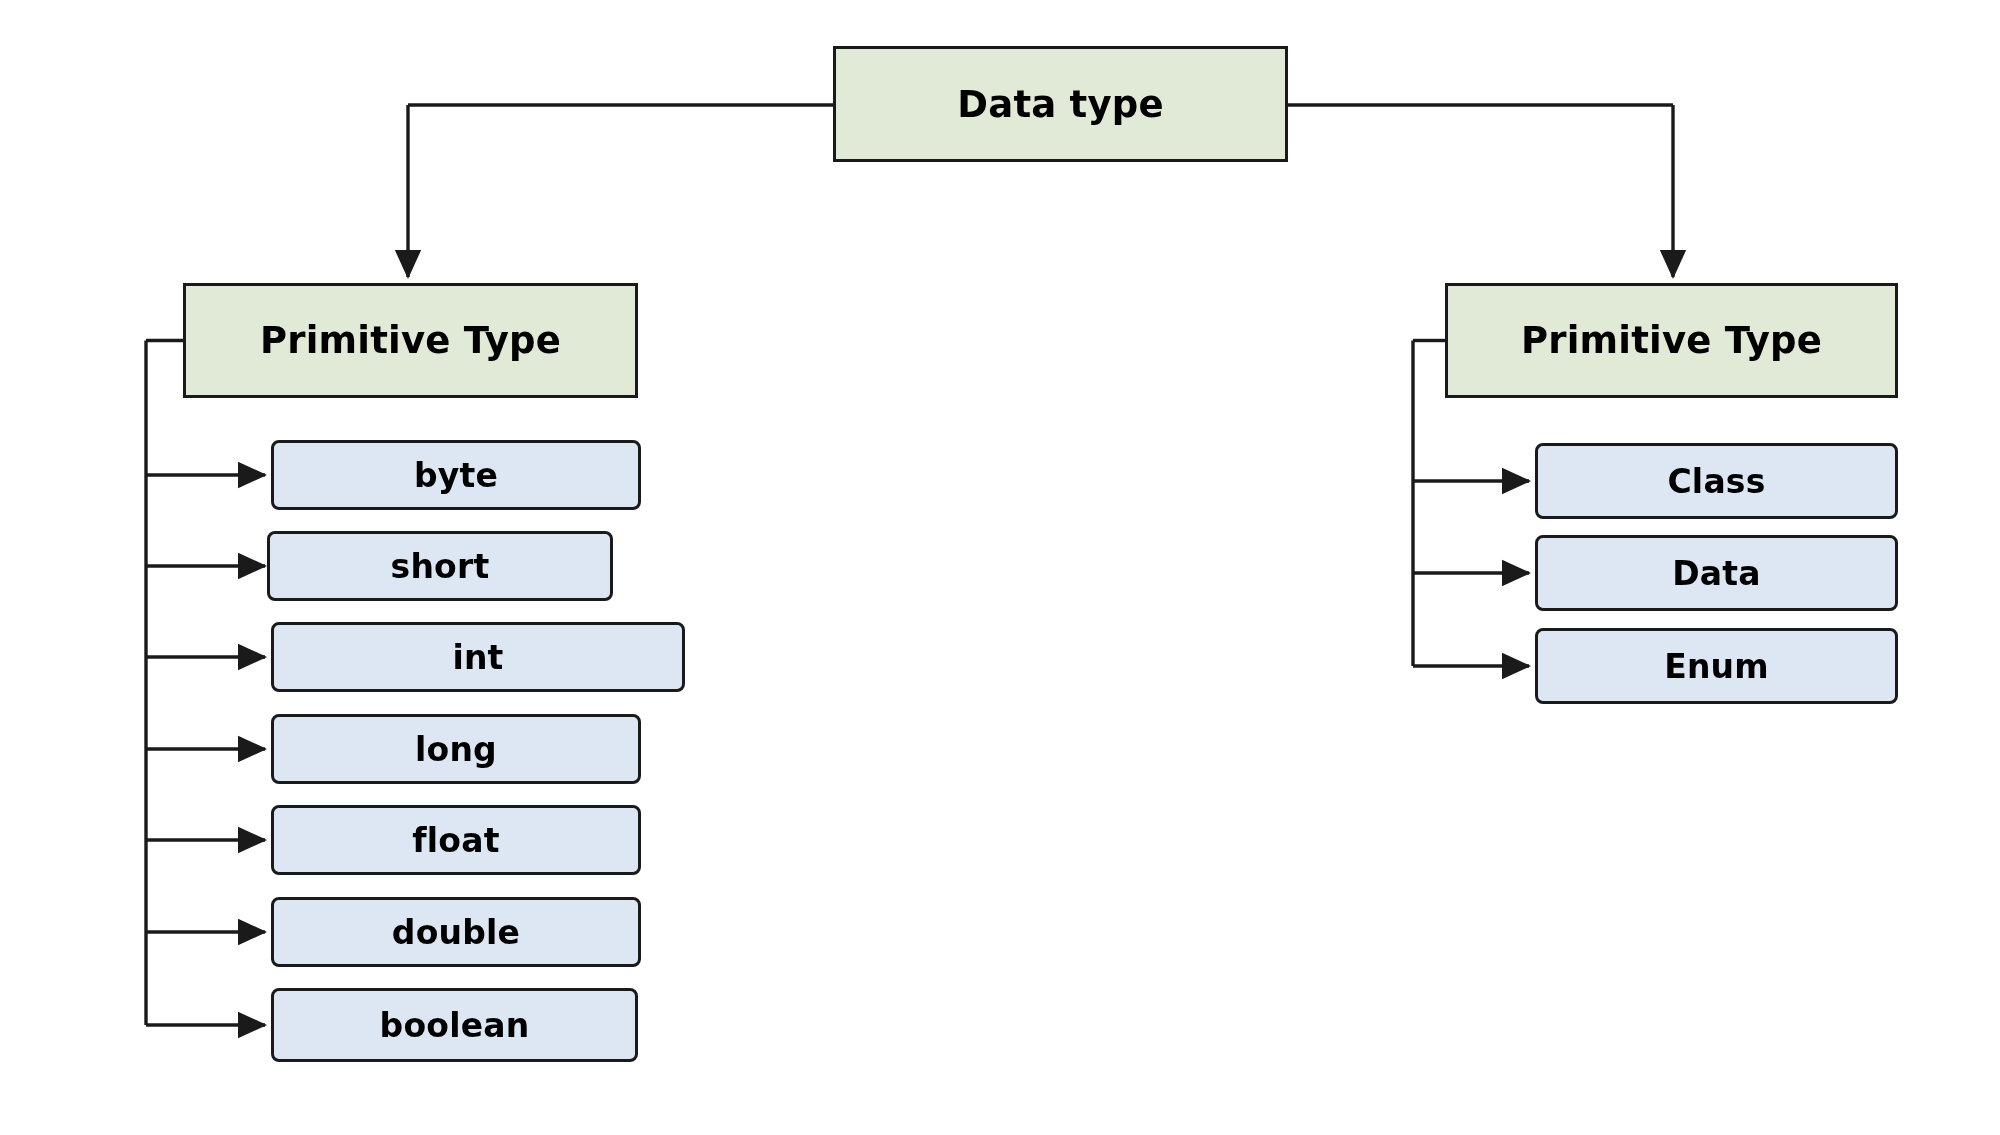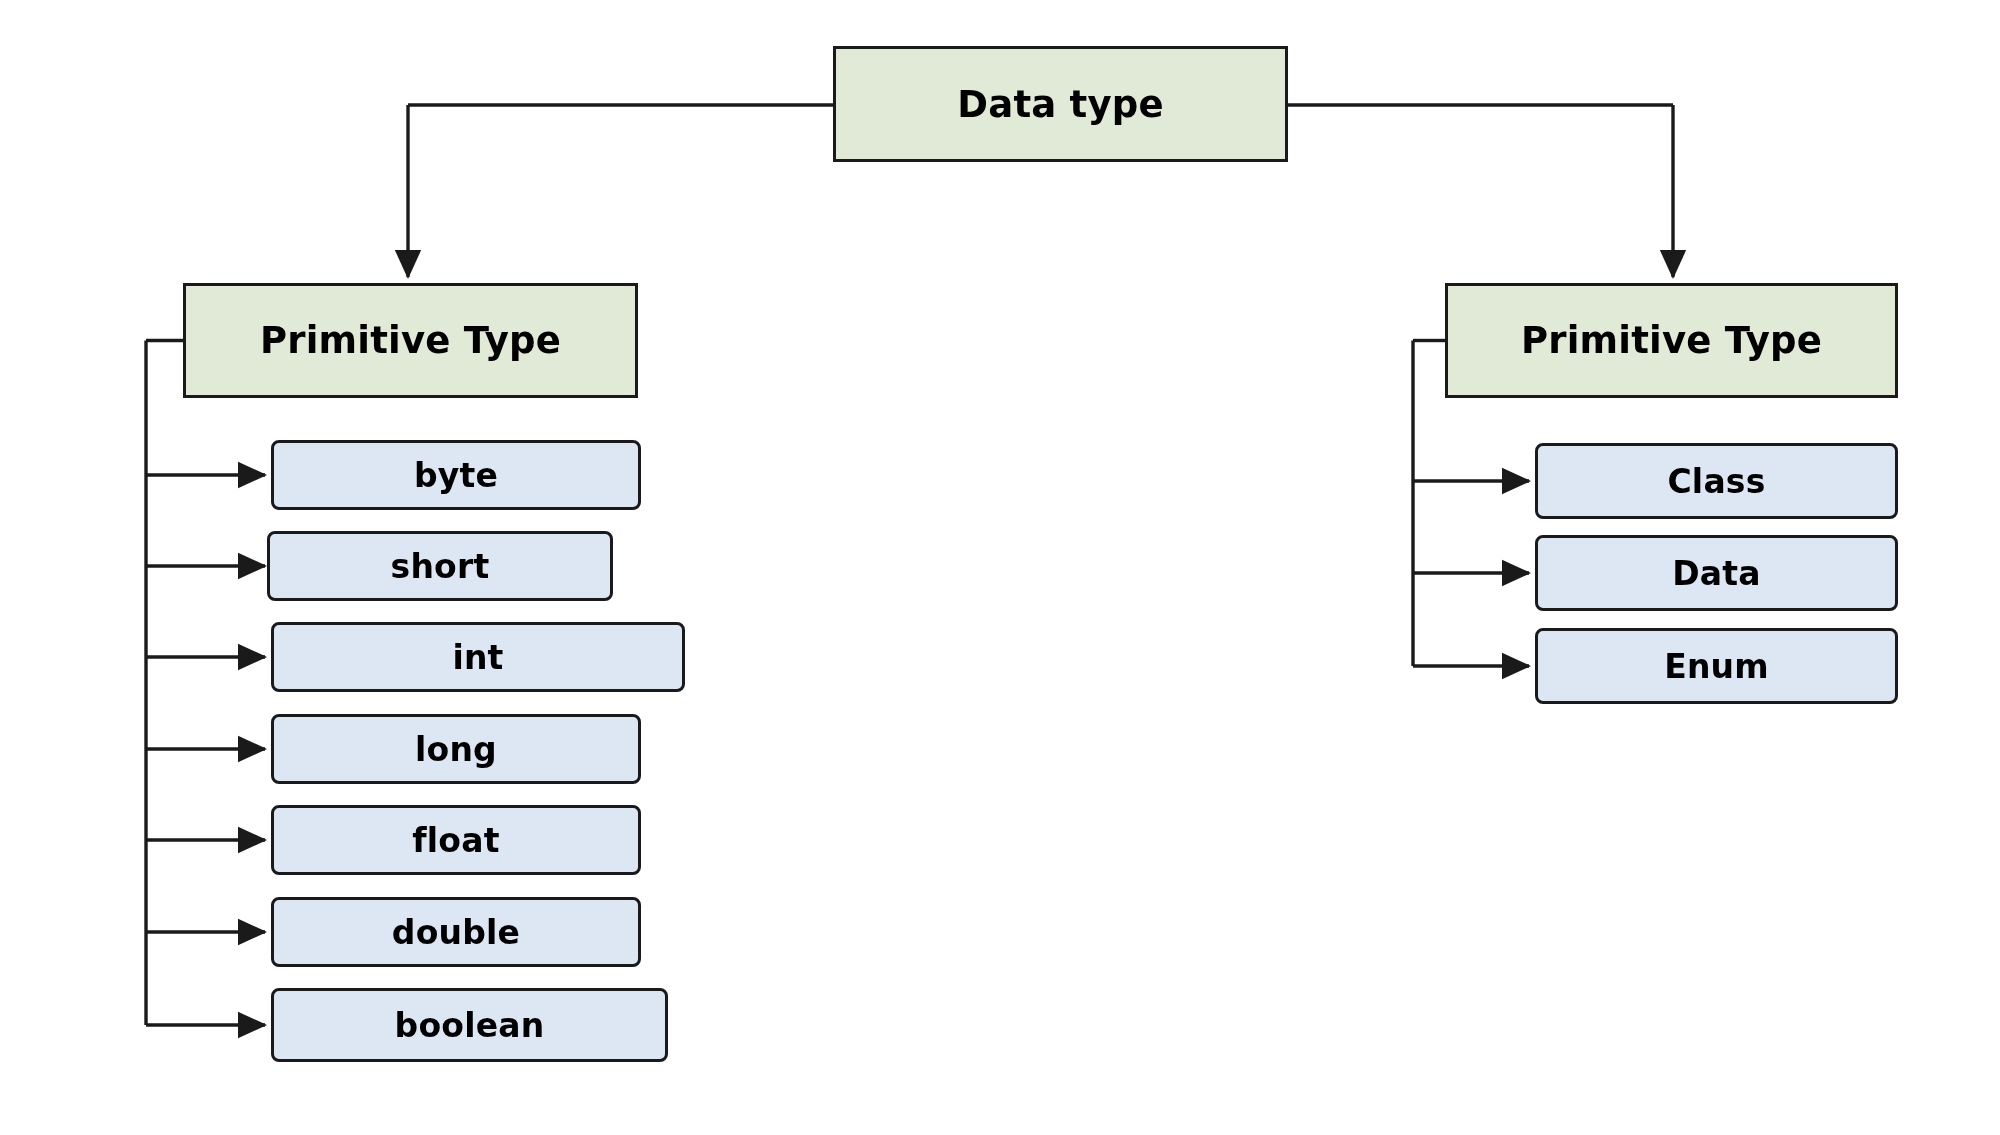--- a/index.html
+++ b/index.html
@@ -117,21 +117,21 @@
       </div>
       <div class="node leaf" style="left: 238px; top: 714px; width: 370px; height: 70px;">
         <span class="node-label">long</span>
       </div>
       <div class="node leaf" style="left: 238px; top: 805px; width: 370px; height: 70px;">
         <span class="node-label">float</span>
       </div>
       <div class="node leaf" style="left: 238px; top: 897px; width: 370px; height: 70px;">
         <span class="node-label">double</span>
       </div>
-      <div class="node leaf" style="left: 238px; top: 988px; width: 397px; height: 74px;">
+      <div class="node leaf" style="left: 238px; top: 988px; width: 367px; height: 74px;">
         <span class="node-label">boolean</span>
       </div>
       <div class="node leaf" style="left: 1502px; top: 443px; width: 363px; height: 76px;">
         <span class="node-label">Class</span>
       </div>
       <div class="node leaf" style="left: 1502px; top: 535px; width: 363px; height: 76px;">
         <span class="node-label">Data</span>
       </div>
       <div class="node leaf" style="left: 1502px; top: 628px; width: 363px; height: 76px;">
         <span class="node-label">Enum</span>

